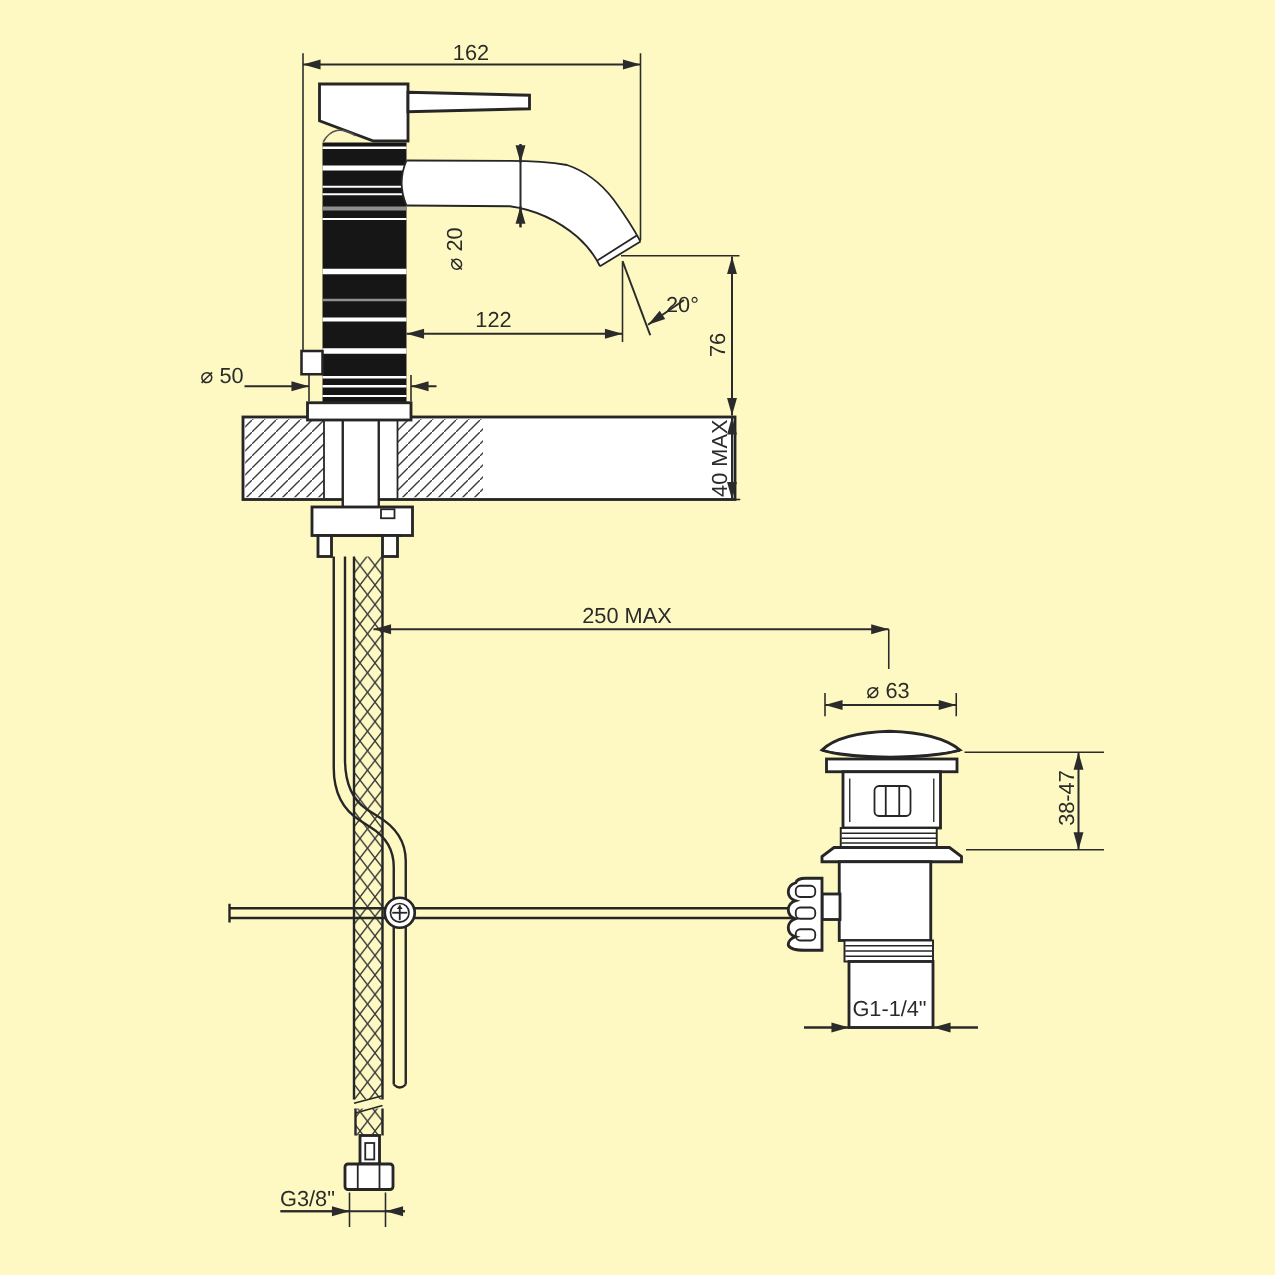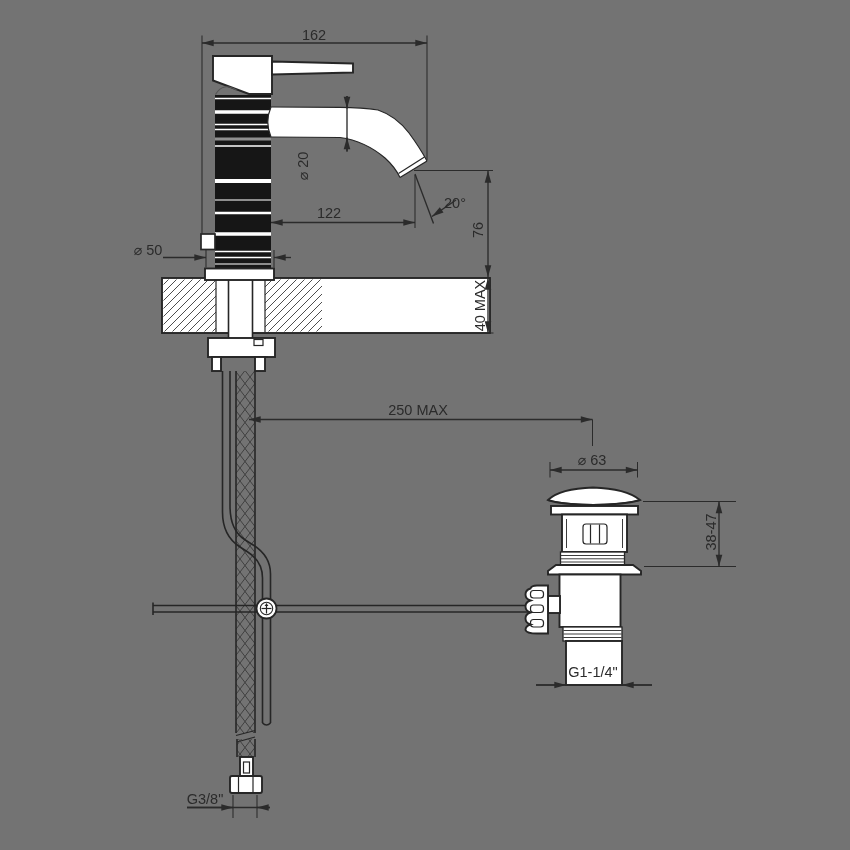--- a/index.html
+++ b/index.html
@@ -1,16 +1,16 @@
 <!DOCTYPE html>
 <html><head>
 <meta charset="utf-8">
 <style>
   html,body{margin:0;padding:0;background:#ffffff;}
-  .stage{width:850px;height:850px;background:#737373;position:relative;overflow:hidden;}
+  .stage{width:850px;height:850px;background:#fef9c3;position:relative;overflow:hidden;}
   svg{display:block}
   text{font-family:"Liberation Sans","DejaVu Sans",sans-serif;font-size:14.5px;fill:#2b2b2b;}
   .obj{stroke:#262626;stroke-width:1.9;fill:#ffffff;}
   .objthin{stroke:#262626;stroke-width:1.2;fill:none;}
   .dim{stroke:#2b2b2b;stroke-width:1.35;fill:none;}
   .ext{stroke:#2b2b2b;stroke-width:1.05;fill:none;}
   .edge{stroke:#262626;stroke-width:1.6;fill:none;}
 </style>
 </head>
 <body>

